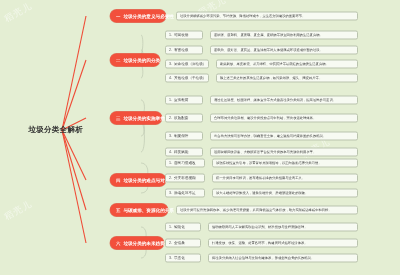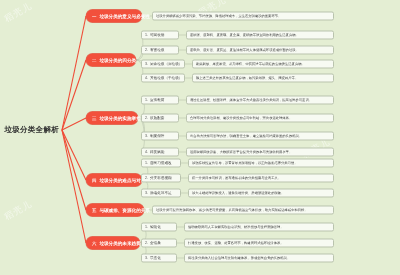--- a/index.html
+++ b/index.html
@@ -13,21 +13,21 @@
   svg.links{position:absolute;left:0;top:0;width:400px;height:275px;pointer-events:none;}
 
   .wm{
     position:absolute;color:#ffffff;opacity:.55;
     font-size:9px;letter-spacing:1px;white-space:nowrap;
     transform:rotate(-28deg);transform-origin:left top;
     font-family:"Liberation Serif","DejaVu Serif",serif;
     pointer-events:none;user-select:none;
   }
 
-  .node{position:absolute;box-sizing:border-box;white-space:nowrap;}
+  .node{position:absolute;box-sizing:border-box;white-space:nowrap;margin-left:24px;}
 
   .root{
     color:#2f2f2f;font-size:7.5px;font-weight:bold;
     letter-spacing:.3px;
     transform:translate(-100%,-50%);
     padding-right:3px;
   }
 
   .branch{
     background:#f2503c;color:#ffffff;

